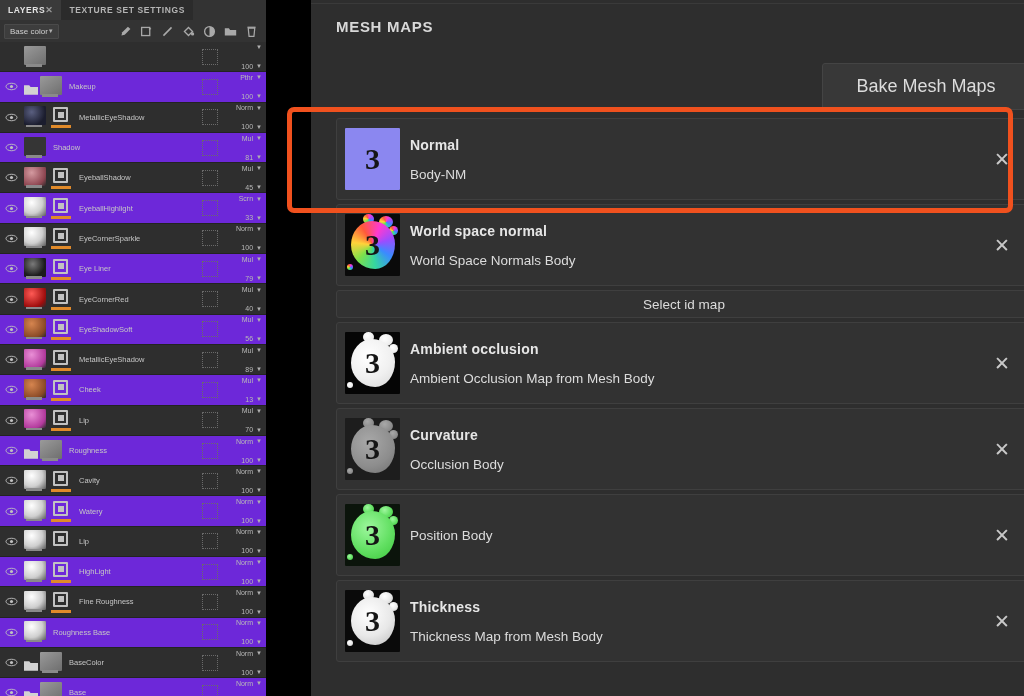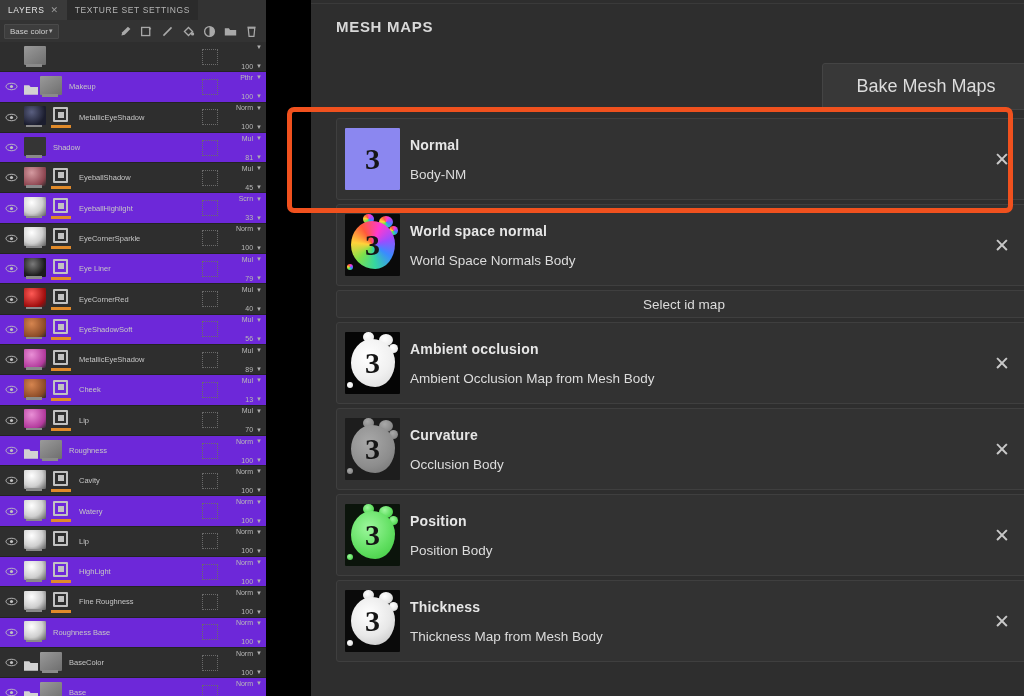--- a/index.html
+++ b/index.html
@@ -14,22 +14,22 @@
   
   #layers-panel {
     position: absolute; left: 0; top: 0; width: 266px; height: 696px;
     background: #2b2b2b; overflow: hidden;
   }
   #tabbar {
     position: relative; height: 20px; background: #333333;
     display: flex; align-items: stretch;
   }
   .tab {
-    display: flex; align-items: center; gap: 6px;
-    padding: 0 8px; font-size: 8.5px; font-weight: normal;
+    display: flex; align-items: center; gap: 0;
+    padding: 0 8px; font-size: 8.5px; font-weight: bold;
     letter-spacing: .6px; color: #c8c8c8;
   }
   .tab.active { background: #3a3a3a; color: #e2e2e2; }
   .tab.inactive { background: #2b2b2b; color: #b4b4b4; }
   .tab-close { font-size: 9px; color: #9a9a9a; line-height: 1; }
 
   #toolrow {
     position: relative; height: 22px; background: #333333;
     display: flex; align-items: center; padding: 0 4px;
   }
@@ -962,21 +962,20 @@
         <div class="map-card">
           <div class="map-thumb" style="background: rgb(11, 20, 11);">
             <span class="nub" style="left: 34px; top: 2px; width: 14px; height: 12px; background: radial-gradient(circle at 40% 35%, rgb(157, 247, 157) 0%, rgb(99, 224, 99) 55%, rgb(60, 200, 60) 100%);"></span>
             <span class="nub" style="left: 18px; top: 0px; width: 11px; height: 10px; background: radial-gradient(circle at 40% 35%, rgb(157, 247, 157) 0%, rgb(99, 224, 99) 55%, rgb(60, 200, 60) 100%);"></span>
             <span class="nub" style="left: 44px; top: 12px; width: 9px; height: 9px; background: radial-gradient(circle at 40% 35%, rgb(157, 247, 157) 0%, rgb(99, 224, 99) 55%, rgb(60, 200, 60) 100%);"></span>
             <span class="nub" style="left: 2px; top: 50px; width: 6px; height: 6px; background: radial-gradient(circle at 40% 35%, rgb(157, 247, 157) 0%, rgb(99, 224, 99) 55%, rgb(60, 200, 60) 100%);"></span>
             <span class="blob" style="background: radial-gradient(circle at 40% 35%, rgb(157, 247, 157) 0%, rgb(99, 224, 99) 55%, rgb(60, 200, 60) 100%);"></span>
             <span class="digit">3</span>
           </div>
           <div class="map-text">
-            <div class="map-title">Position</div>
             <div class="map-sub">Position Body</div>
           </div>
           <div class="map-x">✕</div>
         </div>
         <div class="map-card">
           <div class="map-thumb" style="background: rgb(10, 10, 10);">
             <span class="nub" style="left: 34px; top: 2px; width: 14px; height: 12px; background: radial-gradient(circle at 40% 35%, rgb(255, 255, 255) 0%, rgb(232, 232, 232) 55%, rgb(189, 189, 189) 100%);"></span>
             <span class="nub" style="left: 18px; top: 0px; width: 11px; height: 10px; background: radial-gradient(circle at 40% 35%, rgb(255, 255, 255) 0%, rgb(232, 232, 232) 55%, rgb(189, 189, 189) 100%);"></span>
             <span class="nub" style="left: 44px; top: 12px; width: 9px; height: 9px; background: radial-gradient(circle at 40% 35%, rgb(255, 255, 255) 0%, rgb(232, 232, 232) 55%, rgb(189, 189, 189) 100%);"></span>
             <span class="nub" style="left: 2px; top: 50px; width: 6px; height: 6px; background: radial-gradient(circle at 40% 35%, rgb(255, 255, 255) 0%, rgb(232, 232, 232) 55%, rgb(189, 189, 189) 100%);"></span>

